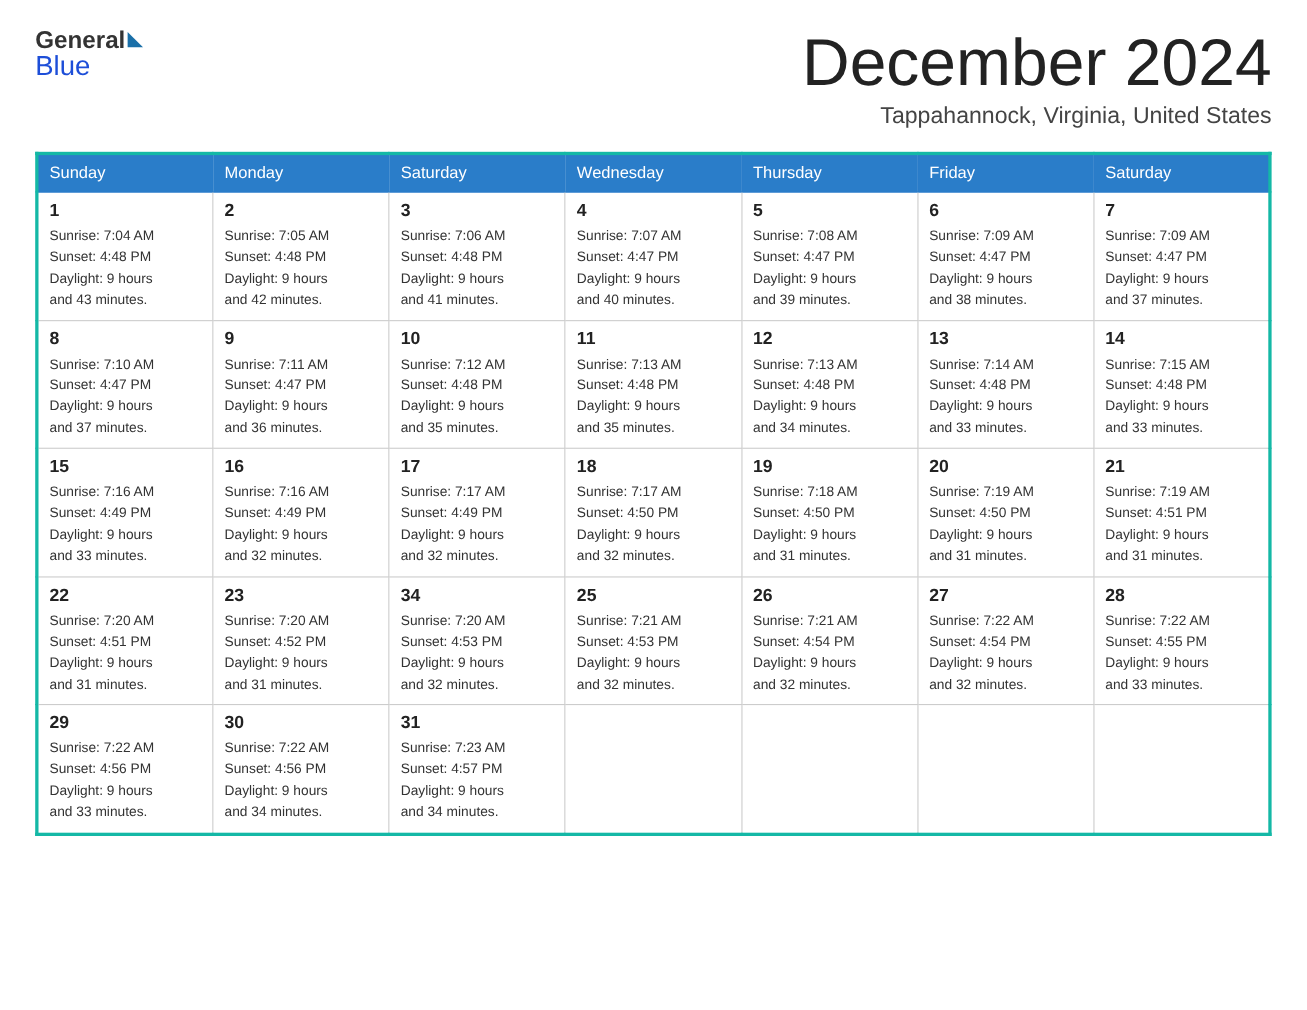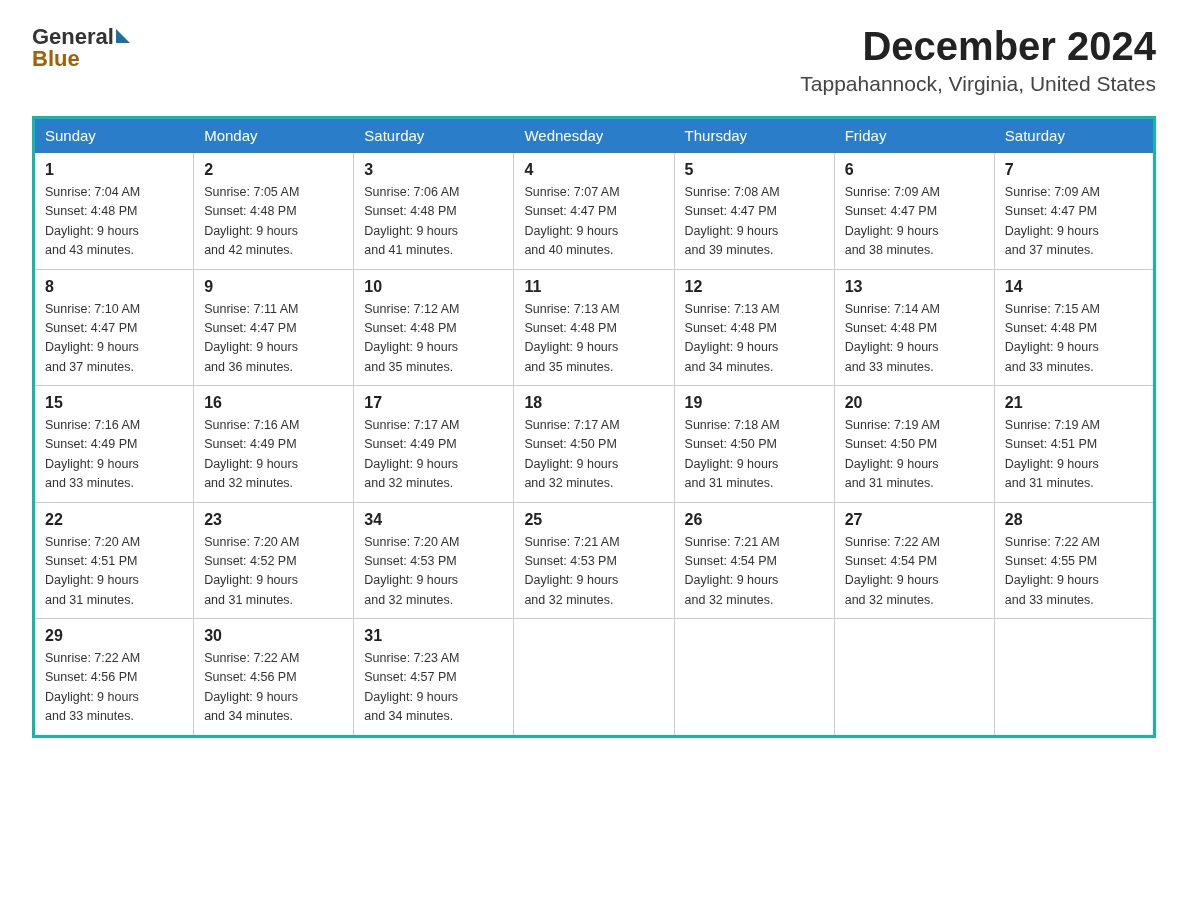--- a/index.html
+++ b/index.html
@@ -31,32 +31,32 @@
       height: 0;
       border-left: 14px solid #1a6fa8;
       border-top: 14px solid transparent;
       border-bottom: 0px solid transparent;
       display: inline-block;
       margin-left: 2px;
       margin-top: -4px;
       vertical-align: middle;
     }
     .logo-blue {
-      font-size: 22px;
-      font-weight: bold;
-      color: #a16207;
+      font-size: 25px;
+      font-weight: normal;
+      color: #1d4ed8;
       display: block;
       margin-top: -4px;
     }
     .title-section {
       text-align: right;
     }
     .month-title {
-      font-size: 40px;
-      font-weight: bold;
+      font-size: 60px;
+      font-weight: normal;
       color: #222;
       line-height: 1.1;
     }
     .location-title {
       font-size: 21px;
       color: #444;
       margin-top: 4px;
     }
     .calendar-table {
       width: 100%;

